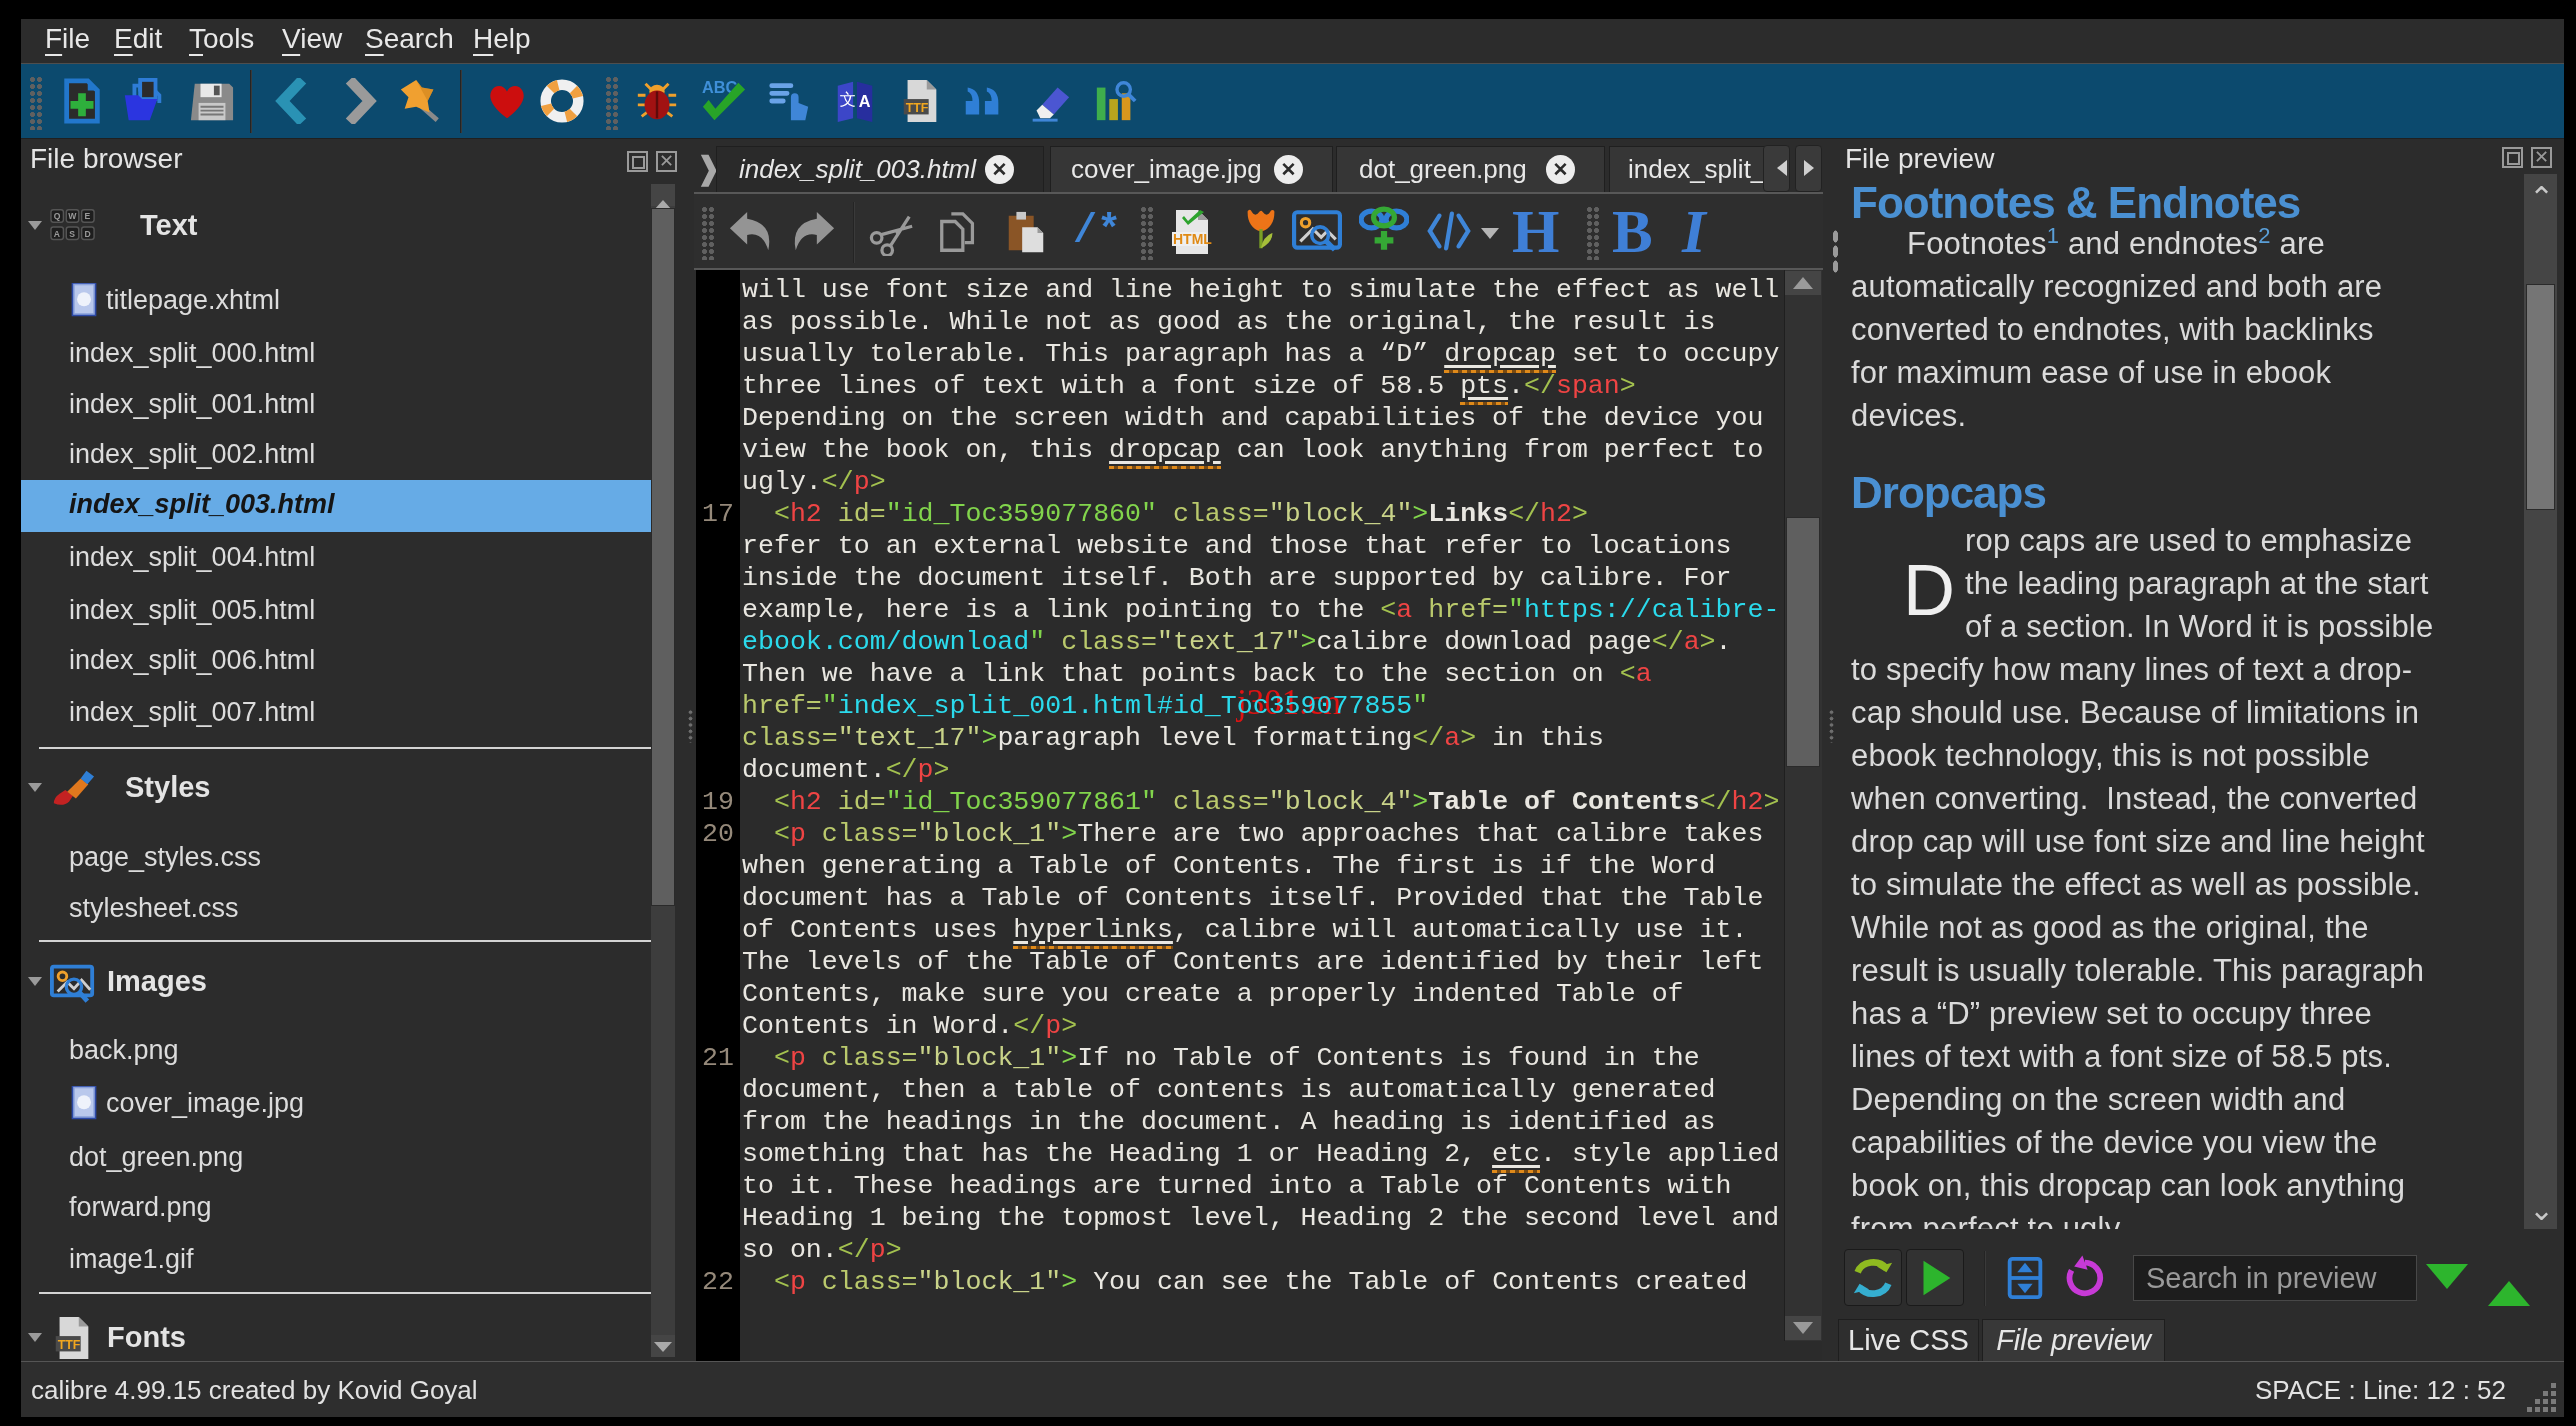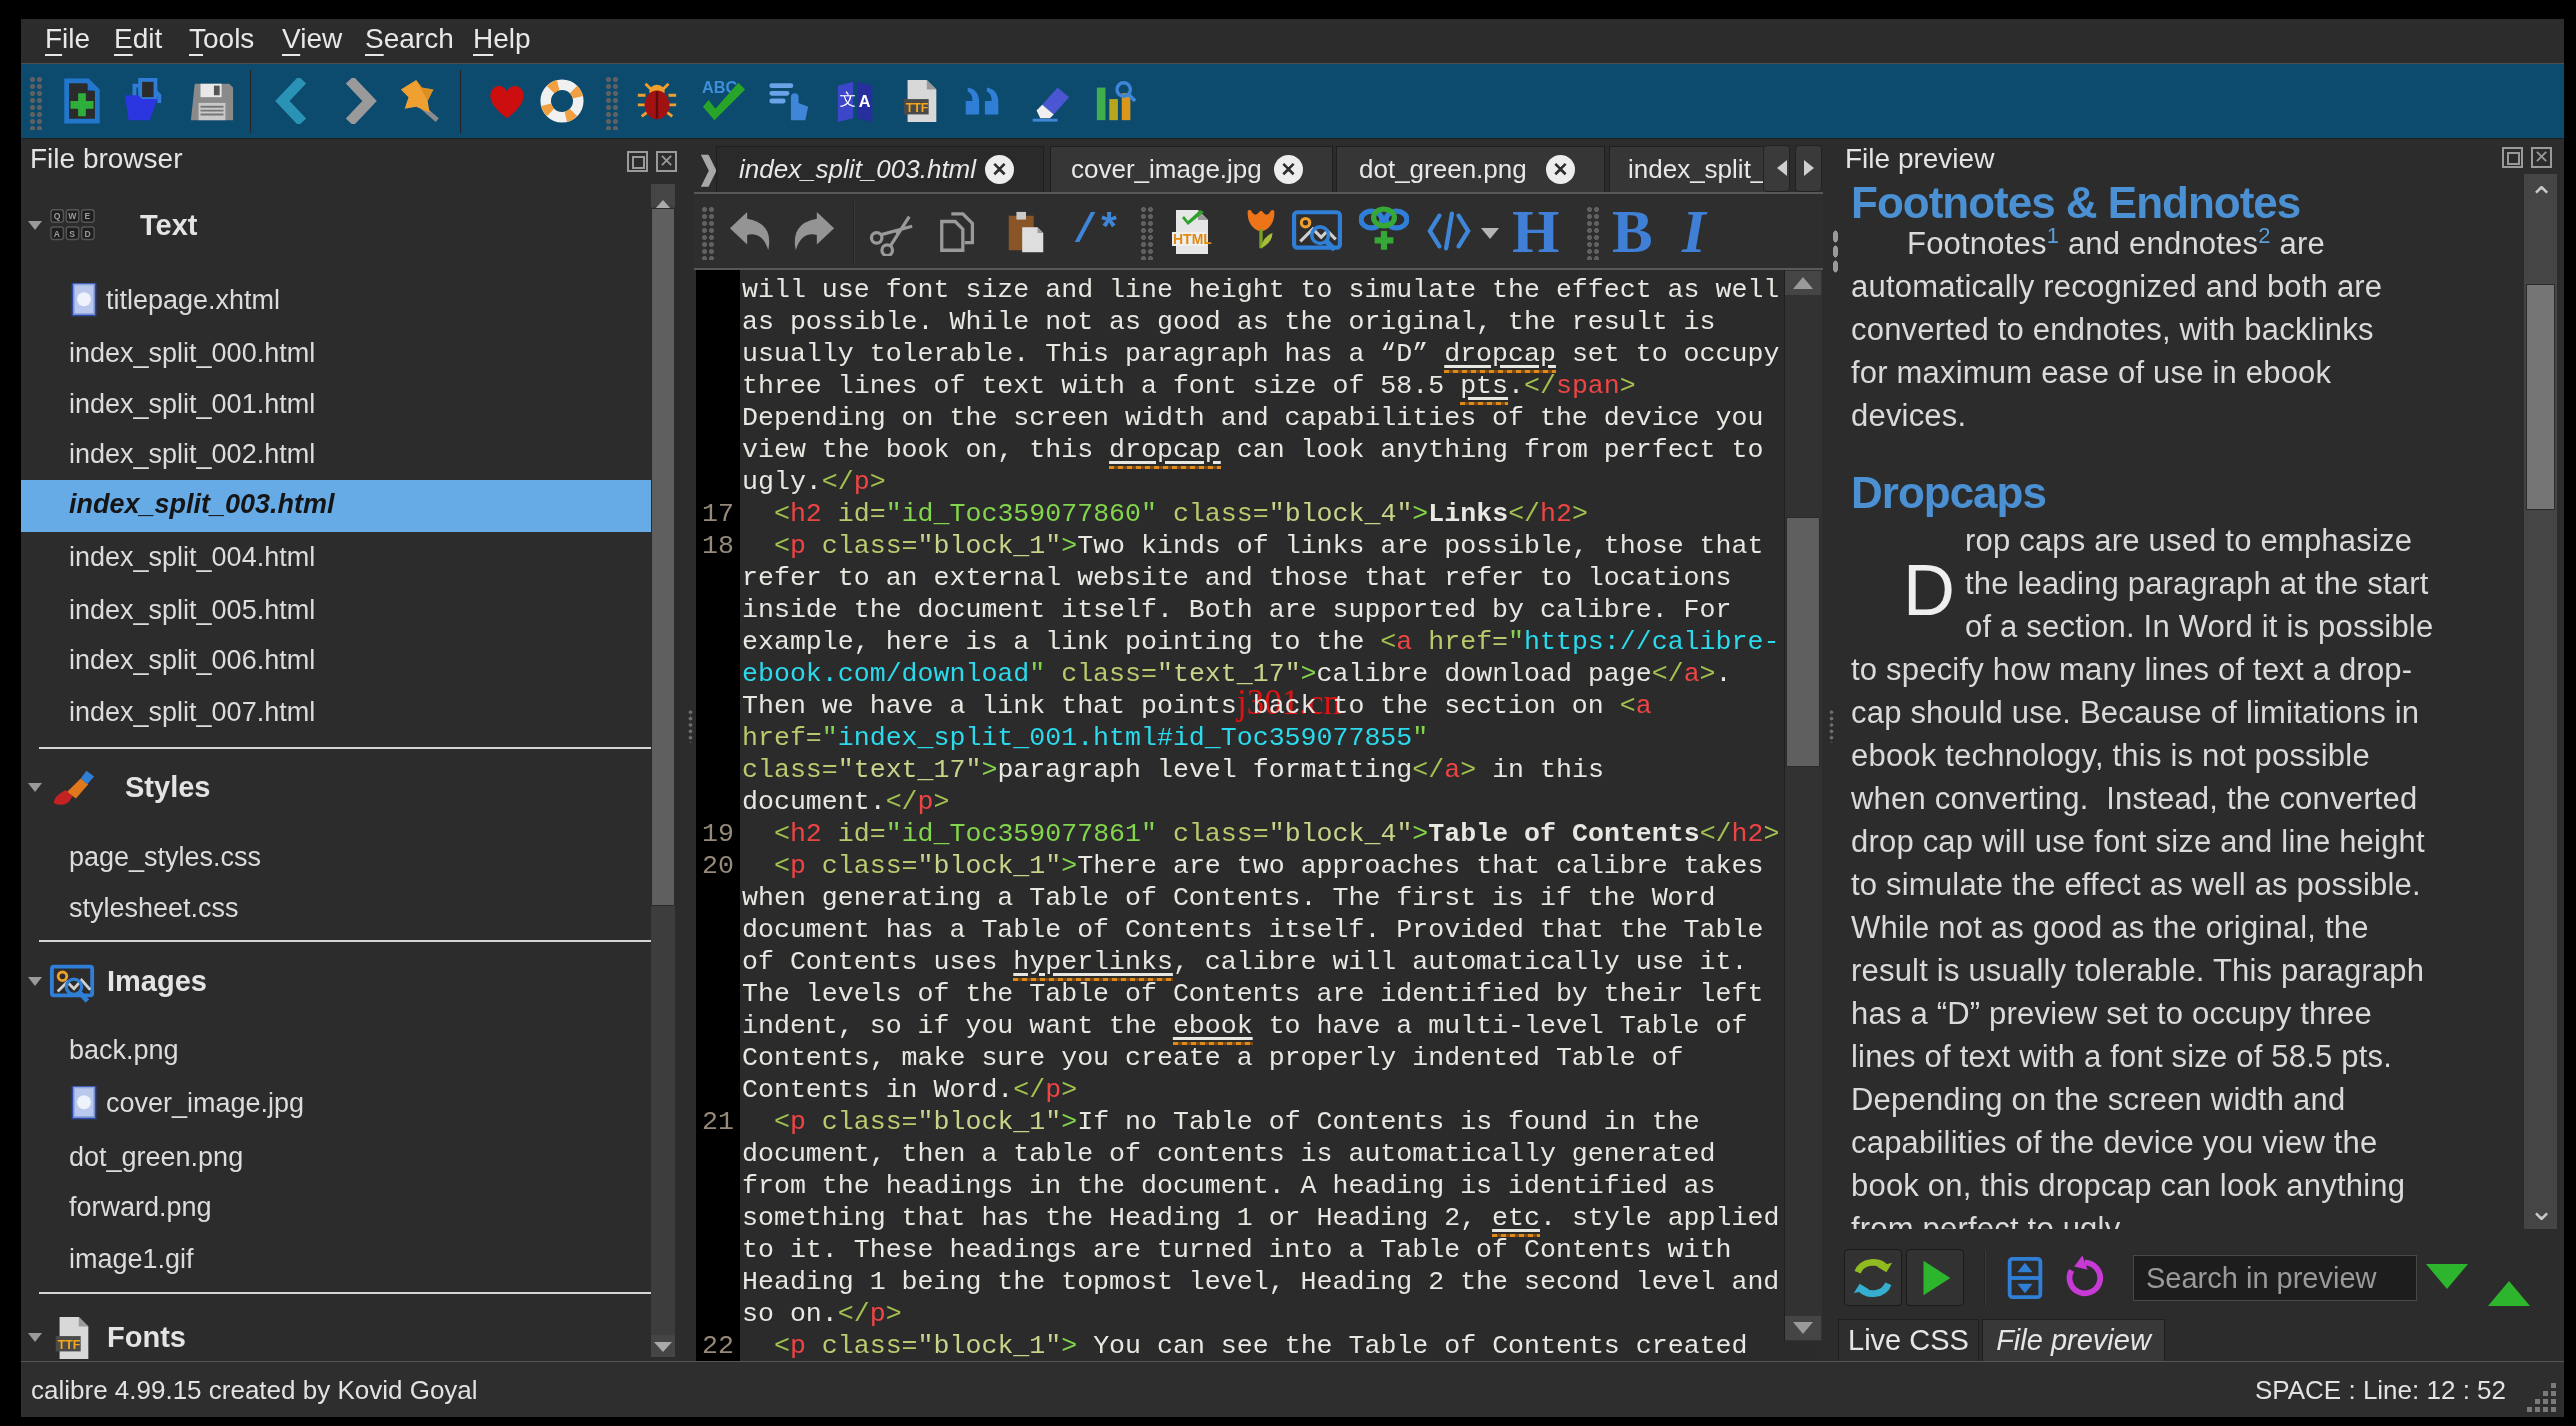--- a/index.html
+++ b/index.html
@@ -335,36 +335,34 @@
       <div style="position:absolute;left:541px;top:413px;font-family:'Liberation Serif',serif;font-size:35px;color:#e01313">j301.cn</div>
       <div style="position:absolute;left:0;top:4px;width:1090px">
 <div class="crow"><div class="ctext">will use font size and line height to simulate the effect as well</div></div>
 <div class="crow"><div class="ctext">as possible. While not as good as the original, the result is</div></div>
 <div class="crow"><div class="ctext">usually tolerable. This paragraph has a “D” <i class="sp">dropcap</i> set to occupy</div></div>
 <div class="crow"><div class="ctext">three lines of text with a font size of 58.5 <i class="sp">pts</i>.<i class="br">&lt;/</i><i class="tg">span</i><i class="br">&gt;</i></div></div>
 <div class="crow"><div class="ctext">Depending on the screen width and capabilities of the device you</div></div>
 <div class="crow"><div class="ctext">view the book on, this <i class="sp">dropcap</i> can look anything from perfect to</div></div>
 <div class="crow"><div class="ctext">ugly.<i class="br">&lt;/</i><i class="tg">p</i><i class="br">&gt;</i></div></div>
 <div class="crow"><span class="gn">17</span><div class="ctext">  <i class="br">&lt;</i><i class="tg">h2</i> <i class="at">id=</i><i class="vg">"id_Toc359077860"</i> <i class="at">class=</i><i class="vo">"block_4"</i><i class="vg">&gt;</i><i class="bd">Links</i><i class="br">&lt;/</i><i class="tg">h2</i><i class="br">&gt;</i></div></div>
-<div class="crow"><span class="gn">18</span><div class="ctext">  <i class="br">&lt;</i><i class="tg">p</i> <i class="at">class=</i><i class="vo">"block_1"</i><i class="vg">&gt;</i>Two kinds of links are possible, those that</div></div>
 <div class="crow"><div class="ctext">refer to an external website and those that refer to locations</div></div>
 <div class="crow"><div class="ctext">inside the document itself. Both are supported by calibre. For</div></div>
 <div class="crow"><div class="ctext">example, here is a link pointing to the <i class="br">&lt;</i><i class="tg">a</i> <i class="at">href=</i><i class="vg">"</i><i class="vc">https://calibre-</i></div></div>
 <div class="crow"><div class="ctext"><i class="vc">ebook.com/download</i><i class="vg">"</i> <i class="at">class=</i><i class="vo">"text_17"</i><i class="vg">&gt;</i>calibre download page<i class="br">&lt;/</i><i class="tg">a</i><i class="br">&gt;</i>.</div></div>
 <div class="crow"><div class="ctext">Then we have a link that points back to the section on <i class="br">&lt;</i><i class="tg">a</i></div></div>
 <div class="crow"><div class="ctext"><i class="at">href=</i><i class="vg">"</i><i class="vc">index_split_001.html#id_Toc359077855</i><i class="vg">"</i></div></div>
 <div class="crow"><div class="ctext"><i class="at">class=</i><i class="vo">"text_17"</i><i class="vg">&gt;</i>paragraph level formatting<i class="br">&lt;/</i><i class="tg">a</i><i class="br">&gt;</i> in this</div></div>
 <div class="crow"><div class="ctext">document.<i class="br">&lt;/</i><i class="tg">p</i><i class="br">&gt;</i></div></div>
 <div class="crow"><span class="gn">19</span><div class="ctext">  <i class="br">&lt;</i><i class="tg">h2</i> <i class="at">id=</i><i class="vg">"id_Toc359077861"</i> <i class="at">class=</i><i class="vo">"block_4"</i><i class="vg">&gt;</i><i class="bd">Table of Contents</i><i class="br">&lt;/</i><i class="tg">h2</i><i class="br">&gt;</i></div></div>
 <div class="crow"><span class="gn">20</span><div class="ctext">  <i class="br">&lt;</i><i class="tg">p</i> <i class="at">class=</i><i class="vo">"block_1"</i><i class="vg">&gt;</i>There are two approaches that calibre takes</div></div>
 <div class="crow"><div class="ctext">when generating a Table of Contents. The first is if the Word</div></div>
 <div class="crow"><div class="ctext">document has a Table of Contents itself. Provided that the Table</div></div>
 <div class="crow"><div class="ctext">of Contents uses <i class="sp">hyperlinks</i>, calibre will automatically use it.</div></div>
 <div class="crow"><div class="ctext">The levels of the Table of Contents are identified by their left</div></div>
-<div class="crow"><div class="ctext">indent, so if you want the <i class="sp">ebook</i> to have a multi-level Table of</div></div>
 <div class="crow"><div class="ctext">Contents, make sure you create a properly indented Table of</div></div>
 <div class="crow"><div class="ctext">Contents in Word.<i class="br">&lt;/</i><i class="tg">p</i><i class="br">&gt;</i></div></div>
 <div class="crow"><span class="gn">21</span><div class="ctext">  <i class="br">&lt;</i><i class="tg">p</i> <i class="at">class=</i><i class="vo">"block_1"</i><i class="vg">&gt;</i>If no Table of Contents is found in the</div></div>
 <div class="crow"><div class="ctext">document, then a table of contents is automatically generated</div></div>
 <div class="crow"><div class="ctext">from the headings in the document. A heading is identified as</div></div>
 <div class="crow"><div class="ctext">something that has the Heading 1 or Heading 2, <i class="sp">etc</i>. style applied</div></div>
 <div class="crow"><div class="ctext">to it. These headings are turned into a Table of Contents with</div></div>
 <div class="crow"><div class="ctext">Heading 1 being the topmost level, Heading 2 the second level and</div></div>
 <div class="crow"><div class="ctext">so on.<i class="br">&lt;/</i><i class="tg">p</i><i class="br">&gt;</i></div></div>
 <div class="crow"><span class="gn">22</span><div class="ctext">  <i class="br">&lt;</i><i class="tg">p</i> <i class="at">class=</i><i class="vo">"block_1"</i><i class="vg">&gt;</i> You can see the Table of Contents created</div></div>

